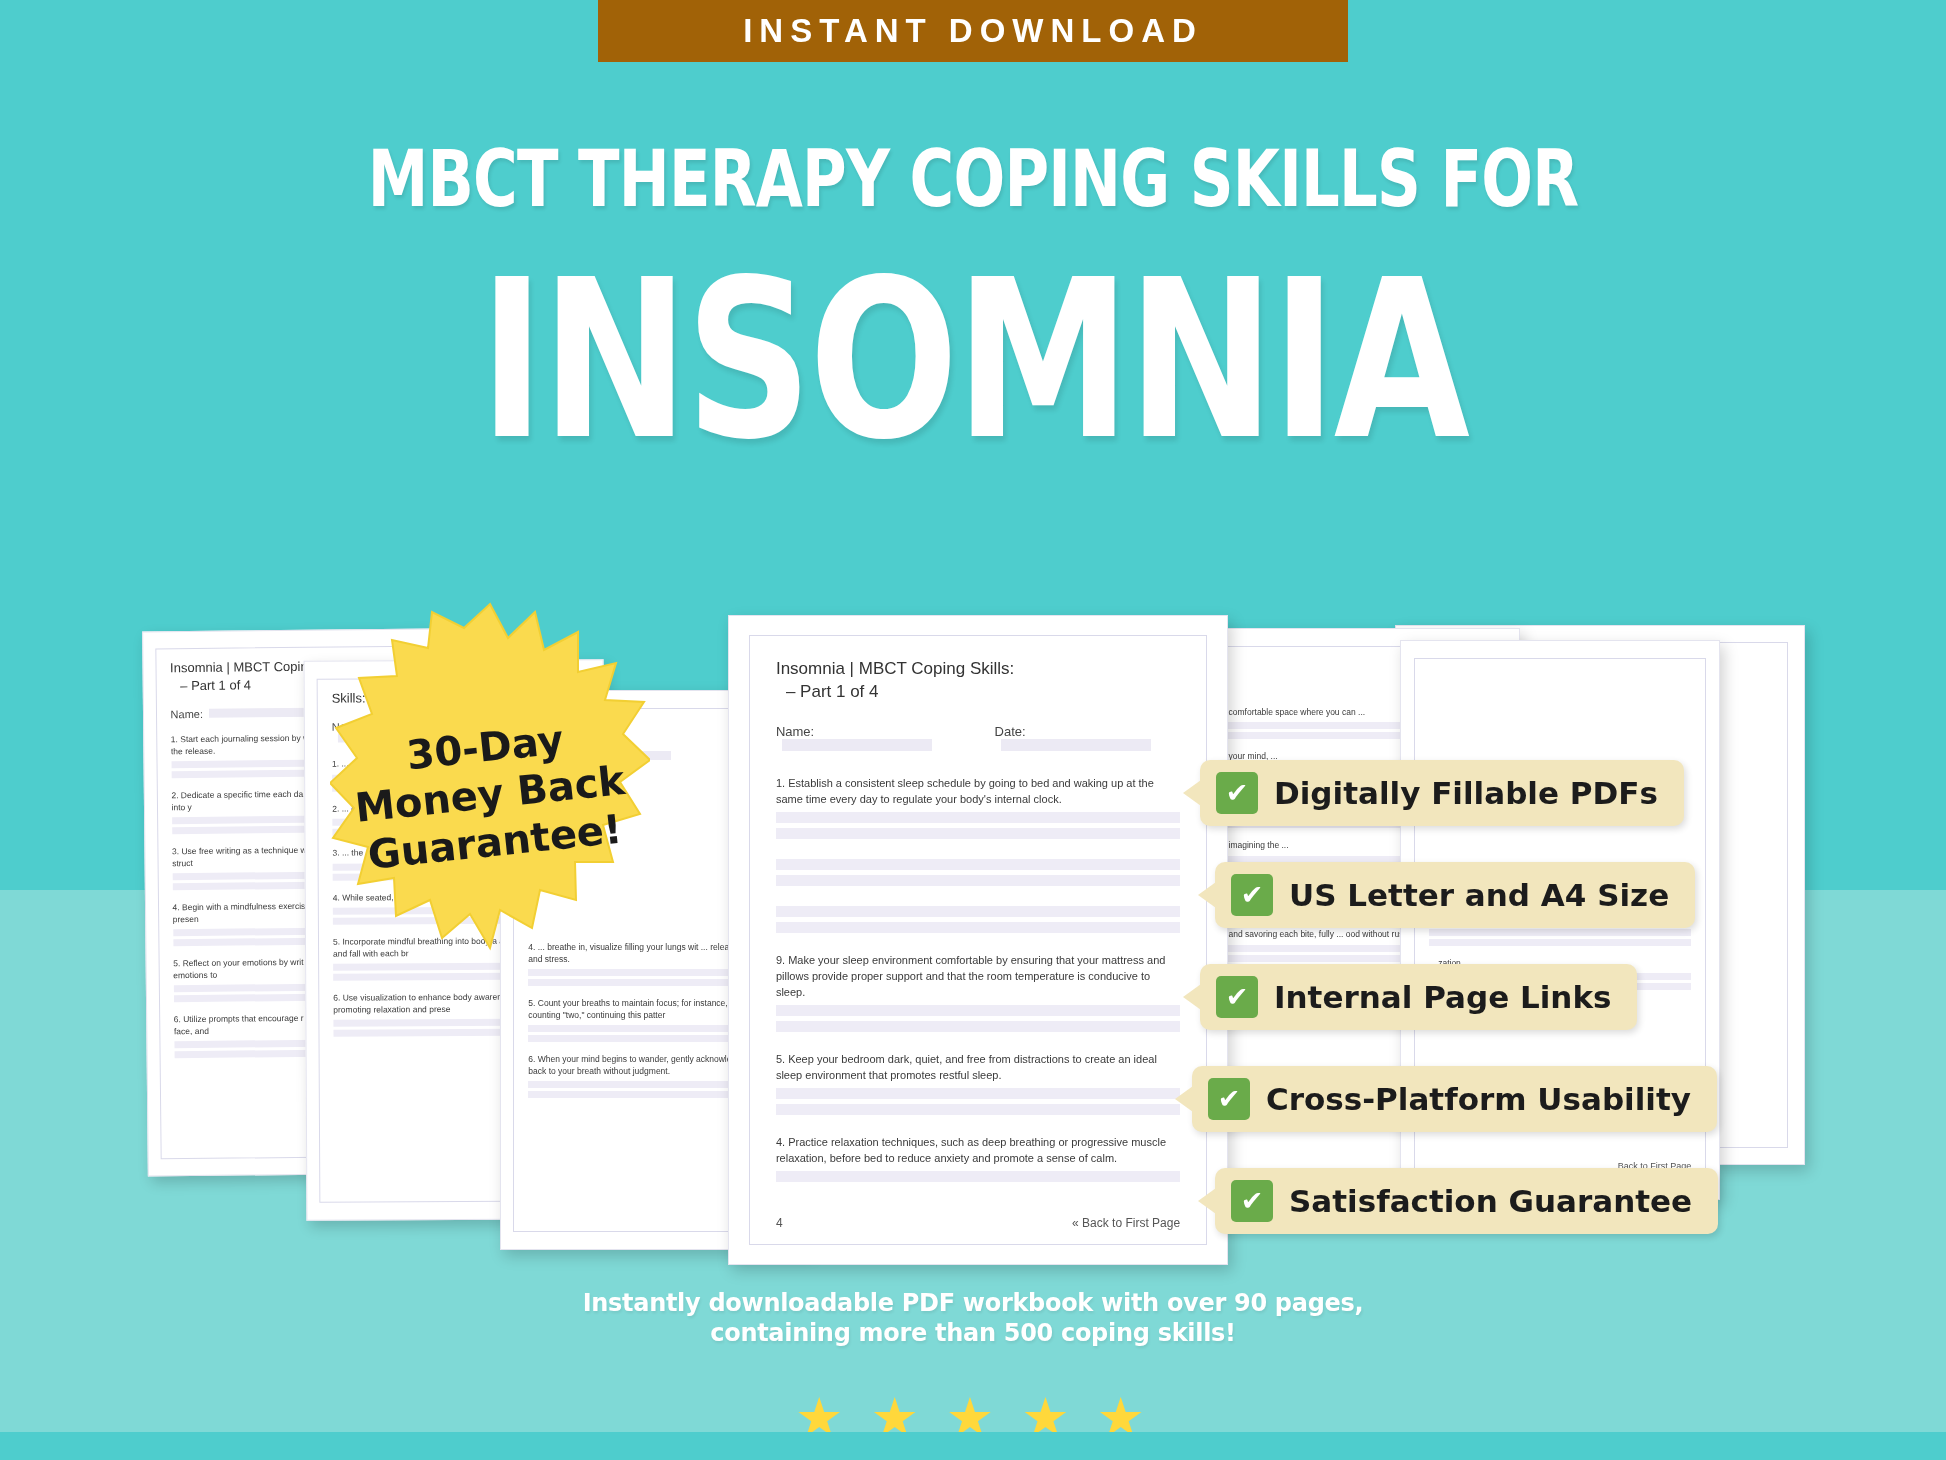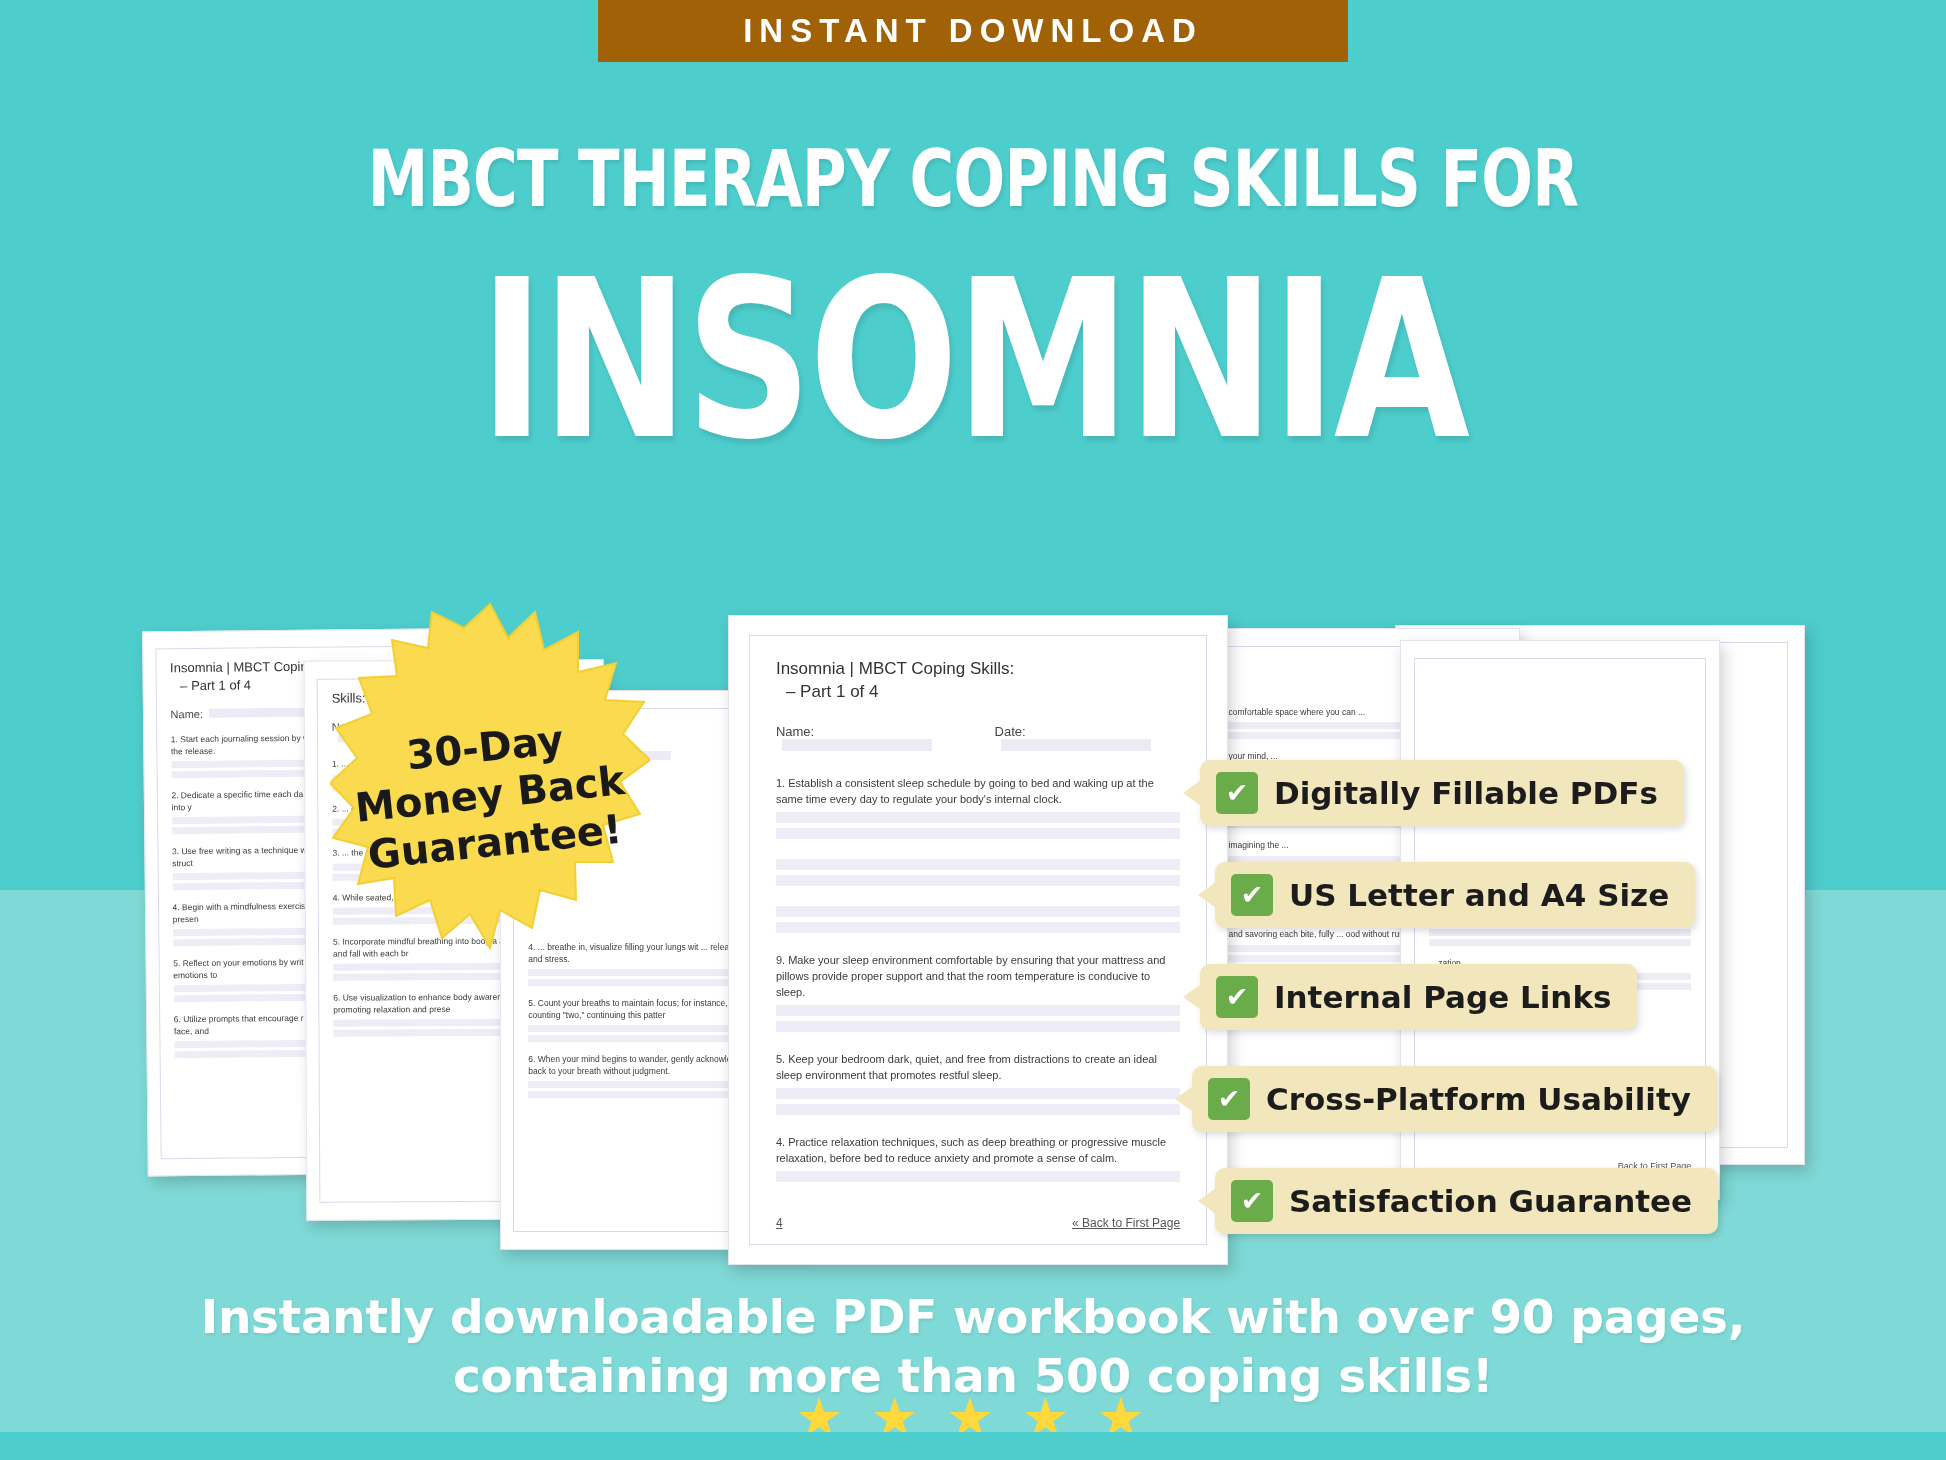--- a/index.html
+++ b/index.html
@@ -130,21 +130,20 @@
     margin-bottom: 3px;
   }
   .pg-foot {
     position: absolute;
     bottom: 10px;
     left: 14px; right: 14px;
     display: flex;
     justify-content: space-between;
     font-size: 9px;
     color: #555;
-    text-decoration: underline;
   }
 
   
   #page-a { left: 145px;  top: 630px;  width: 290px; height: 545px; transform: rotate(-0.6deg); }
   #page-b { left: 305px;  top: 660px;  width: 300px; height: 560px; transform: rotate(-0.3deg); }
   #page-c { left: 500px;  top: 690px;  width: 310px; height: 560px; }
   #page-main { left: 728px; top: 615px; width: 500px; height: 650px; }
   #page-d { left: 1190px; top: 628px;  width: 330px; height: 560px; }
   #page-e { left: 1400px; top: 640px;  width: 320px; height: 560px; }
   #page-f { left: 1395px; top: 625px;  width: 410px; height: 540px; }
@@ -232,21 +231,21 @@
 
   
   .caption {
     position: absolute;
     left: 0; right: 0;
     top: 1288px;
     text-align: center;
     color: #ffffff;
     font-family: "DejaVu Sans", sans-serif;
     font-weight: bold;
-    font-size: 47px;
+    font-size: 24px;
     line-height: 1.25;
     letter-spacing: -0.3px;
     text-shadow: 1px 2px 3px rgba(0,0,0,0.08);
   }
   .stars {
     position: absolute;
     left: 0; right: 0;
     top: 1390px;
     text-align: center;
     color: #ffd83b;

